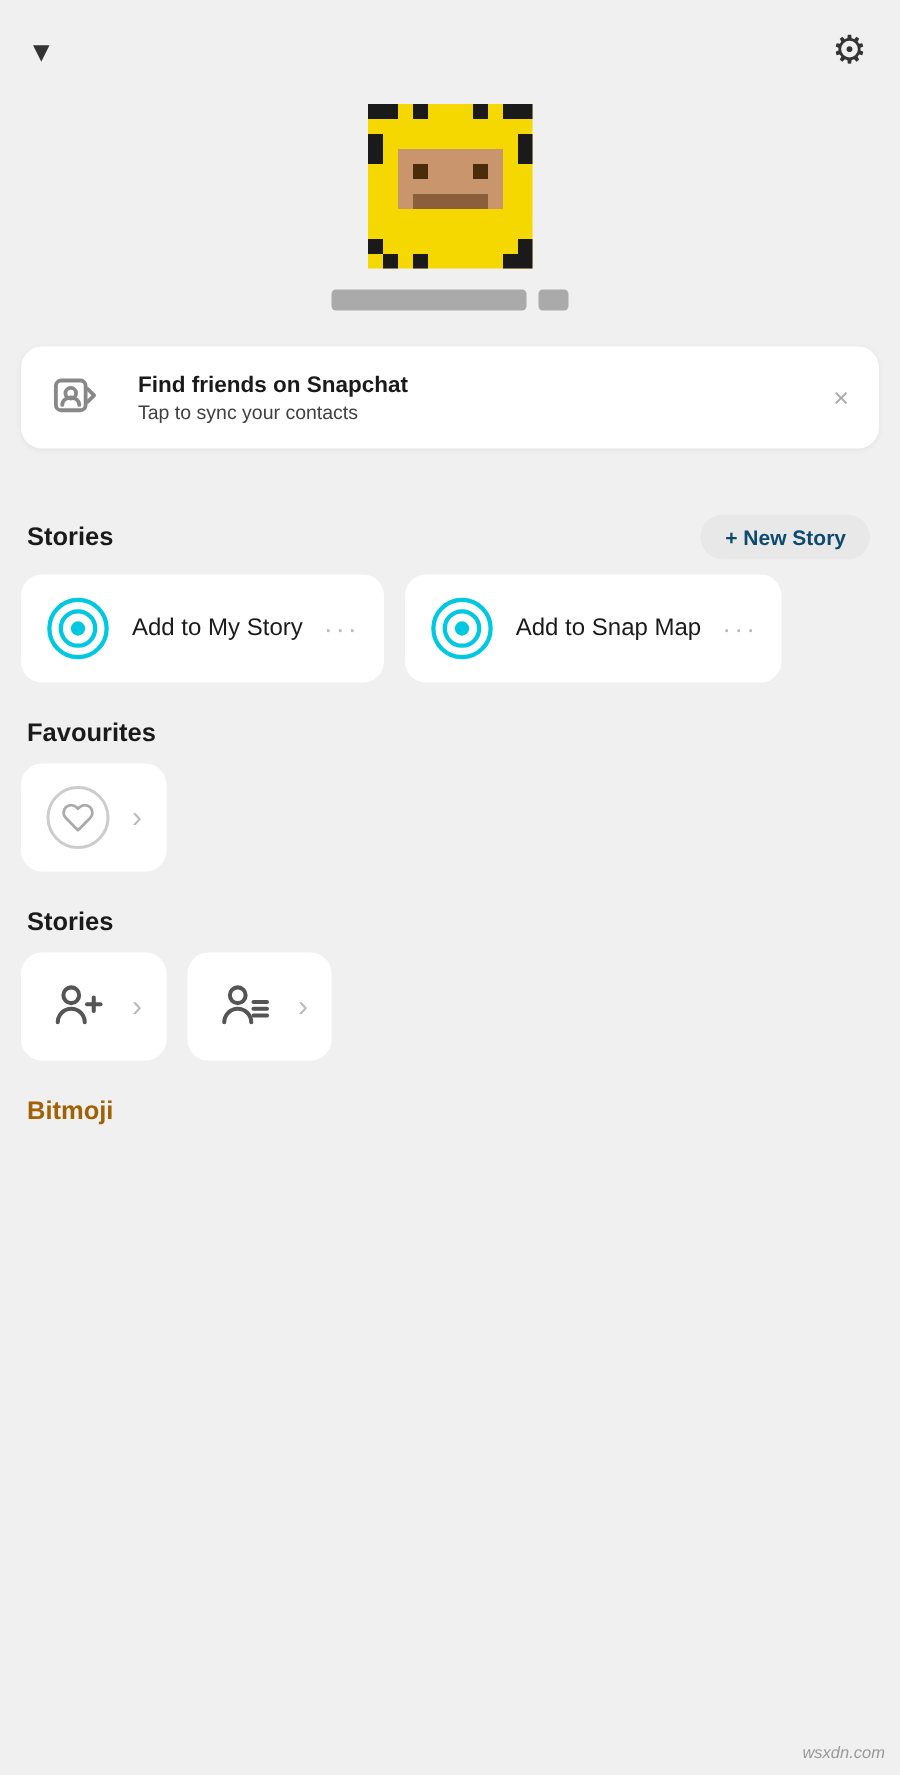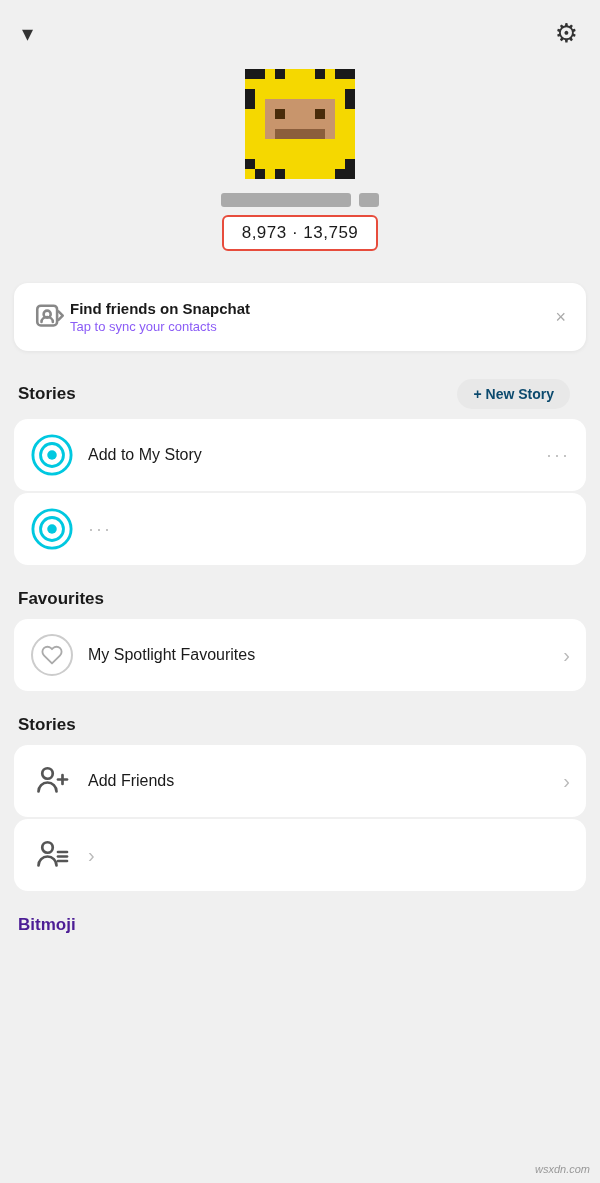--- a/index.html
+++ b/index.html
@@ -81,25 +81,25 @@
       color: #1a1a1a;
       background: #fff;
       letter-spacing: 0.5px;
       margin-bottom: 16px;
     }
 
     
     .find-friends-banner {
       background: #fff;
       border-radius: 14px;
-      margin: 0 14px 20px 14px;
+      margin: 0 14px 36px 14px;
       padding: 14px 16px;
       display: flex;
       align-items: center;
-      gap: 0;
+      gap: 22px;
       box-shadow: 0 1px 4px rgba(0,0,0,0.06);
     }
     .find-friends-icon {
       width: 40px;
       height: 40px;
       display: flex;
       align-items: center;
       justify-content: center;
       flex-shrink: 0;
     }
@@ -112,35 +112,35 @@
       flex: 1;
     }
     .find-friends-title {
       font-size: 15px;
       font-weight: 600;
       color: #1a1a1a;
       margin-bottom: 2px;
     }
     .find-friends-sub {
       font-size: 13px;
-      color: #8b5cf6;
+      color: #404040;
     }
     .find-friends-close {
       color: #aaa;
       font-size: 18px;
       cursor: pointer;
       padding: 4px;
     }
 
     
     .section-header {
       display: flex;
       justify-content: space-between;
       align-items: center;
-      padding: 8px 30px 10px 18px;
+      padding: 8px 20px 10px 18px;
     }
     .section-title {
       font-size: 17px;
       font-weight: 700;
       color: #1a1a1a;
     }
     .new-story-btn {
       background: #e8e8e8;
       border: none;
       border-radius: 20px;
@@ -151,22 +151,22 @@
       cursor: pointer;
       display: flex;
       align-items: center;
       gap: 4px;
     }
 
     
     .card-list {
       margin: 0 14px 16px 14px;
       display: flex;
-      flex-direction: column;
-      gap: 2px;
+      flex-direction: row;
+      gap: 14px;
     }
     .card-item {
       background: #fff;
       border-radius: 14px;
       padding: 14px 16px;
       display: flex;
       align-items: center;
       gap: 14px;
       cursor: pointer;
     }
@@ -208,21 +208,21 @@
       border-radius: 50%;
       display: flex;
       align-items: center;
       justify-content: center;
     }
 
     
     .section-title-bitmoji {
       font-size: 17px;
       font-weight: 700;
-      color: #4c1d95;
+      color: #a16207;
       padding: 8px 18px 10px 18px;
     }
 
     
     .watermark {
       position: fixed;
       bottom: 8px;
       right: 10px;
       font-size: 11px;
       color: #999;
@@ -273,21 +273,20 @@
       <rect x="10" y="9" width="1" height="1" fill="#1a1a1a"></rect>
       <rect x="10" y="10" width="1" height="1" fill="#1a1a1a"></rect>
     </svg>
   </div>
 
   <div class="username-bar">
     <div class="username-placeholder"></div>
     <div class="username-small-rect"></div>
   </div>
 
-  <div class="stats-badge">8,973 · 13,759</div>
 </div>
 
 <div class="find-friends-banner">
   <div class="find-friends-icon">
     <svg viewBox="0 0 24 24" fill="none" stroke="#888" stroke-width="1.8" stroke-linecap="round" stroke-linejoin="round">
       <rect x="3" y="4" width="14" height="14" rx="2.5"></rect>
       <circle cx="10" cy="10" r="2.5"></circle>
       <path d="M6 15.5c0-2 1.8-3.5 4-3.5s4 1.5 4 3.5"></path>
       <path d="M18 8l3 3-3 3"></path>
     </svg>
@@ -319,58 +318,57 @@
   </div>
 
   <div class="card-item">
     <div class="card-icon">
       <svg class="snap-circle-icon" viewBox="0 0 44 44" xmlns="http://www.w3.org/2000/svg">
         <circle cx="22" cy="22" r="20" fill="none" stroke="#00c8e0" stroke-width="3"></circle>
         <circle cx="22" cy="22" r="12" fill="none" stroke="#00c8e0" stroke-width="3"></circle>
         <circle cx="22" cy="22" r="5" fill="#00c8e0"></circle>
       </svg>
     </div>
+    <span class="card-label">Add to Snap Map</span>
     <span class="card-action">···</span>
   </div>
 </div>
 
 <div class="section-header">
   <span class="section-title">Favourites</span>
 </div>
 
 <div class="card-list">
   <div class="card-item">
     <div class="card-icon">
       <div class="heart-icon-wrap">
         <svg width="22" height="22" viewBox="0 0 24 24" fill="none" stroke="#aaa" stroke-width="2" stroke-linecap="round" stroke-linejoin="round">
           <path d="M20.84 4.61a5.5 5.5 0 0 0-7.78 0L12 5.67l-1.06-1.06a5.5 5.5 0 0 0-7.78 7.78l1.06 1.06L12 21.23l7.78-7.78 1.06-1.06a5.5 5.5 0 0 0 0-7.78z"></path>
         </svg>
       </div>
     </div>
-    <span class="card-label">My Spotlight Favourites</span>
     <span class="card-action-arrow">›</span>
   </div>
 </div>
 
 <div class="section-header">
   <span class="section-title">Stories</span>
 </div>
 
 <div class="card-list">
 
   <div class="card-item">
     <div class="card-icon">
       <svg width="36" height="36" viewBox="0 0 24 24" fill="none" stroke="#555" stroke-width="1.8" stroke-linecap="round" stroke-linejoin="round">
         <circle cx="9" cy="7" r="3.5"></circle>
         <path d="M3 19c0-3.3 2.7-6 6-6s6 2.7 6 6"></path>
         <line x1="19" y1="8" x2="19" y2="14"></line>
         <line x1="16" y1="11" x2="22" y2="11"></line>
       </svg>
     </div>
-    <span class="card-label">Add Friends</span>
     <span class="card-action-arrow">›</span>
   </div>
 
   <div class="card-item">
     <div class="card-icon">
       <svg width="36" height="36" viewBox="0 0 24 24" fill="none" stroke="#555" stroke-width="1.8" stroke-linecap="round" stroke-linejoin="round">
         <circle cx="9" cy="7" r="3.5"></circle>
         <path d="M3 19c0-3.3 2.7-6 6-6s6 2.7 6 6"></path>
         <line x1="16" y1="10" x2="22" y2="10"></line>
         <line x1="16" y1="13" x2="22" y2="13"></line>

